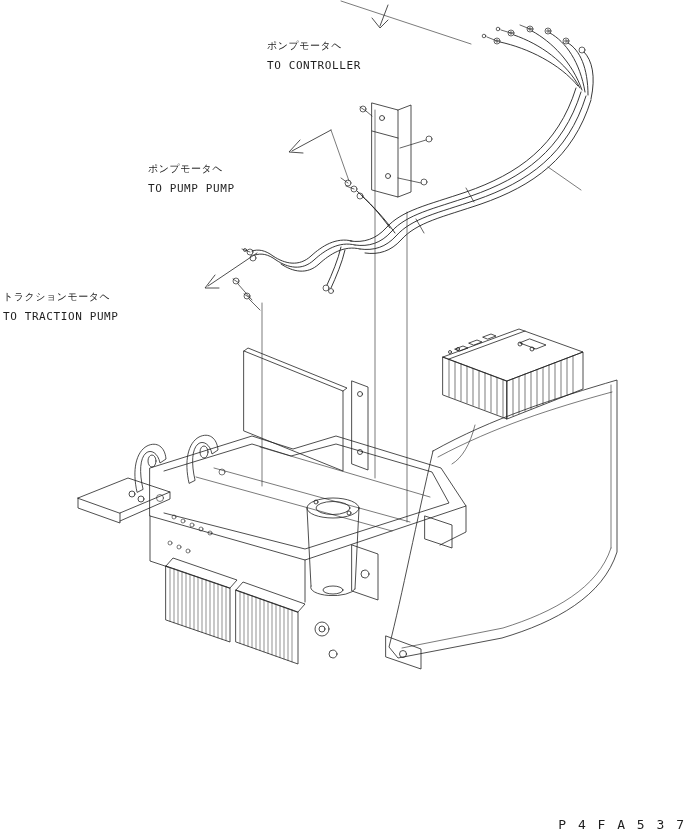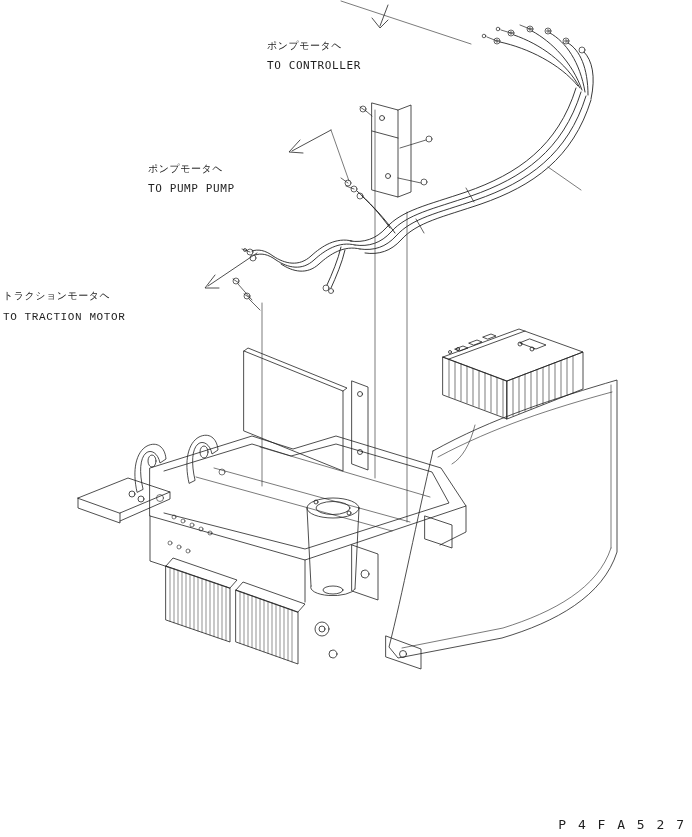--- a/index.html
+++ b/index.html
@@ -244,20 +244,20 @@
   <div class="callout" style="left:267px;top:40px;">
     <span class="jp">ポンプモータヘ</span>
     <span class="en">TO CONTROLLER</span>
   </div>
 
   <div class="callout" style="left:148px;top:163px;">
     <span class="jp">ポンプモータヘ</span>
     <span class="en">TO PUMP PUMP</span>
   </div>
 
-  <div class="callout" style="left:3px;top:291px;font-family:Liberation Mono, monospace;">
+  <div class="callout" style="left:3px;top:291px;">
     <span class="jp">トラクションモータヘ</span>
-    <span class="en">TO TRACTION MOTOR</span>
+    <span class="en">TO TRACTION PUMP</span>
   </div>
 
-  <div class="drawing-number">P 4 F A 5 2 7</div>
+  <div class="drawing-number">P 4 F A 5 3 7</div>
 
 </div>
 
 </body></html>

